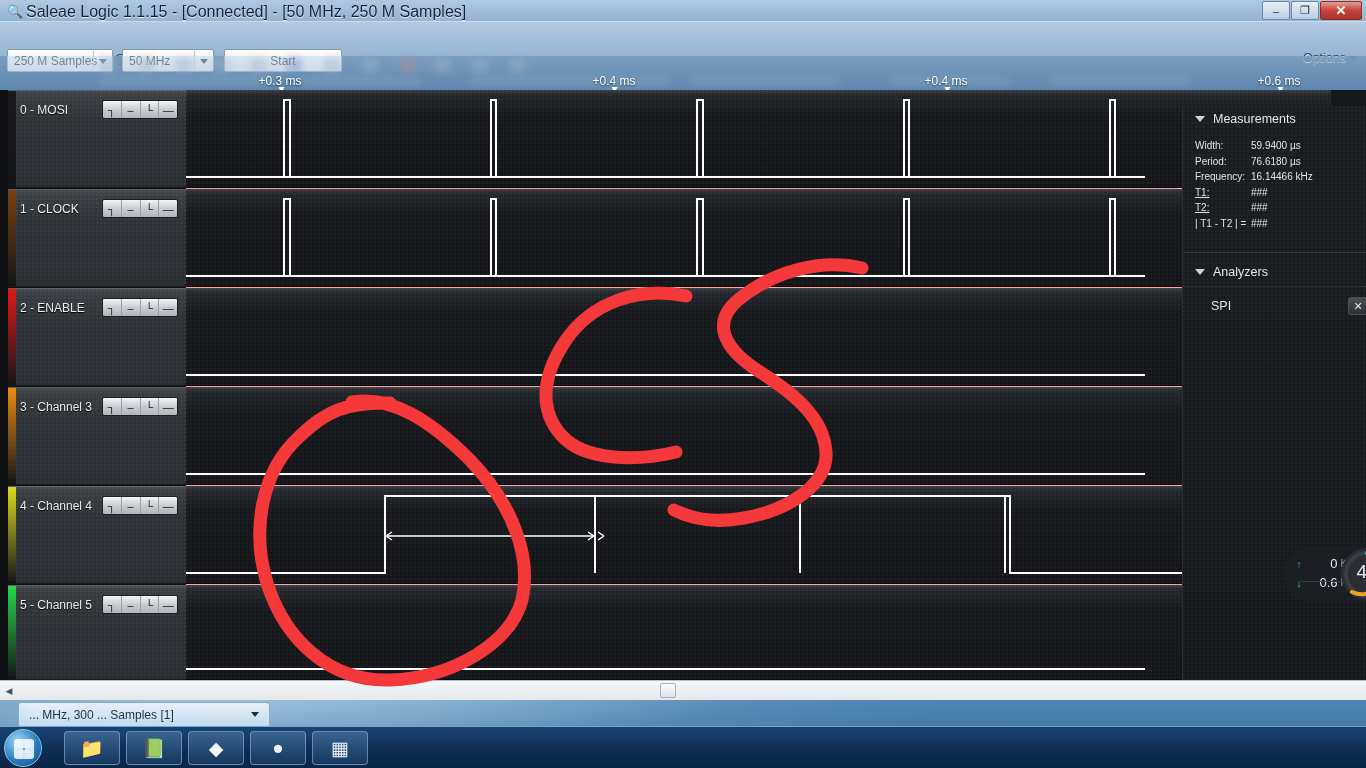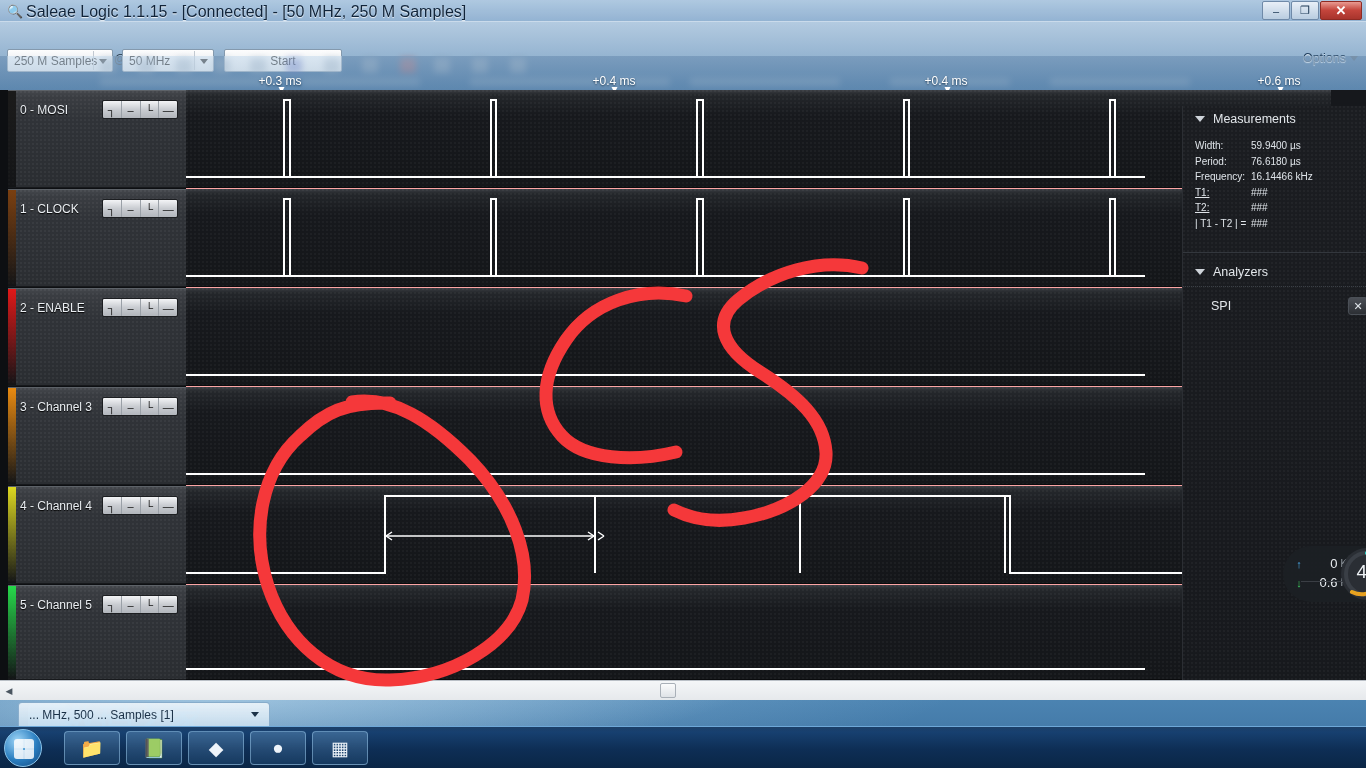--- a/index.html
+++ b/index.html
@@ -607,21 +607,21 @@
   </svg>
 
   <div class="watermark">
     <div class="wm-logo"></div>
     <div class="wm-cn">数码之家</div>
     <div class="wm-en">mydigit.net</div>
   </div>
 
   <div class="tabstrip">
     <div class="apptab">
-      <span>... MHz, 500 ... Samples [1]</span>
+      <span>... MHz, 300 ... Samples [1]</span>
       <span class="tcaret"></span>
     </div>
   </div>
 
   <div class="taskbar">
     <div class="startorb"></div>
     <div id="tbitems">
         <div class="tbitem" style="left: 64px;">
           <span style="font-size: 19px; color: rgb(238, 244, 250);">📁</span>
         </div>

